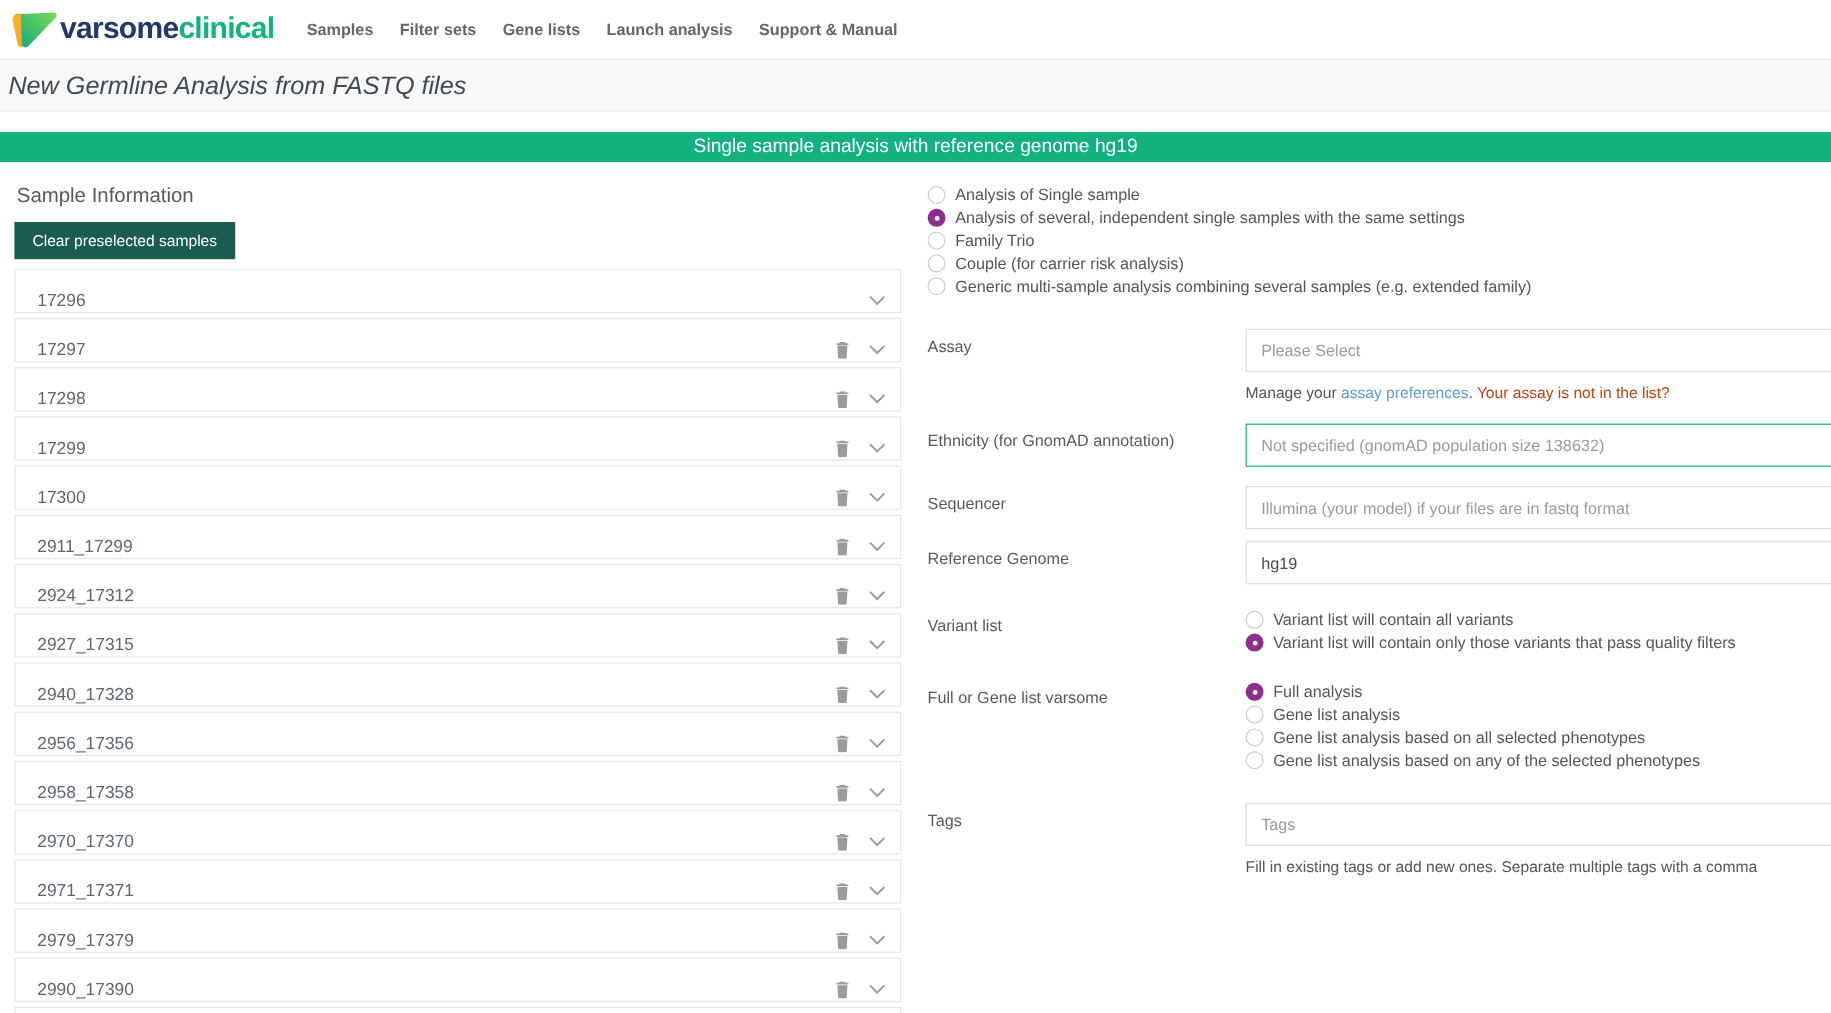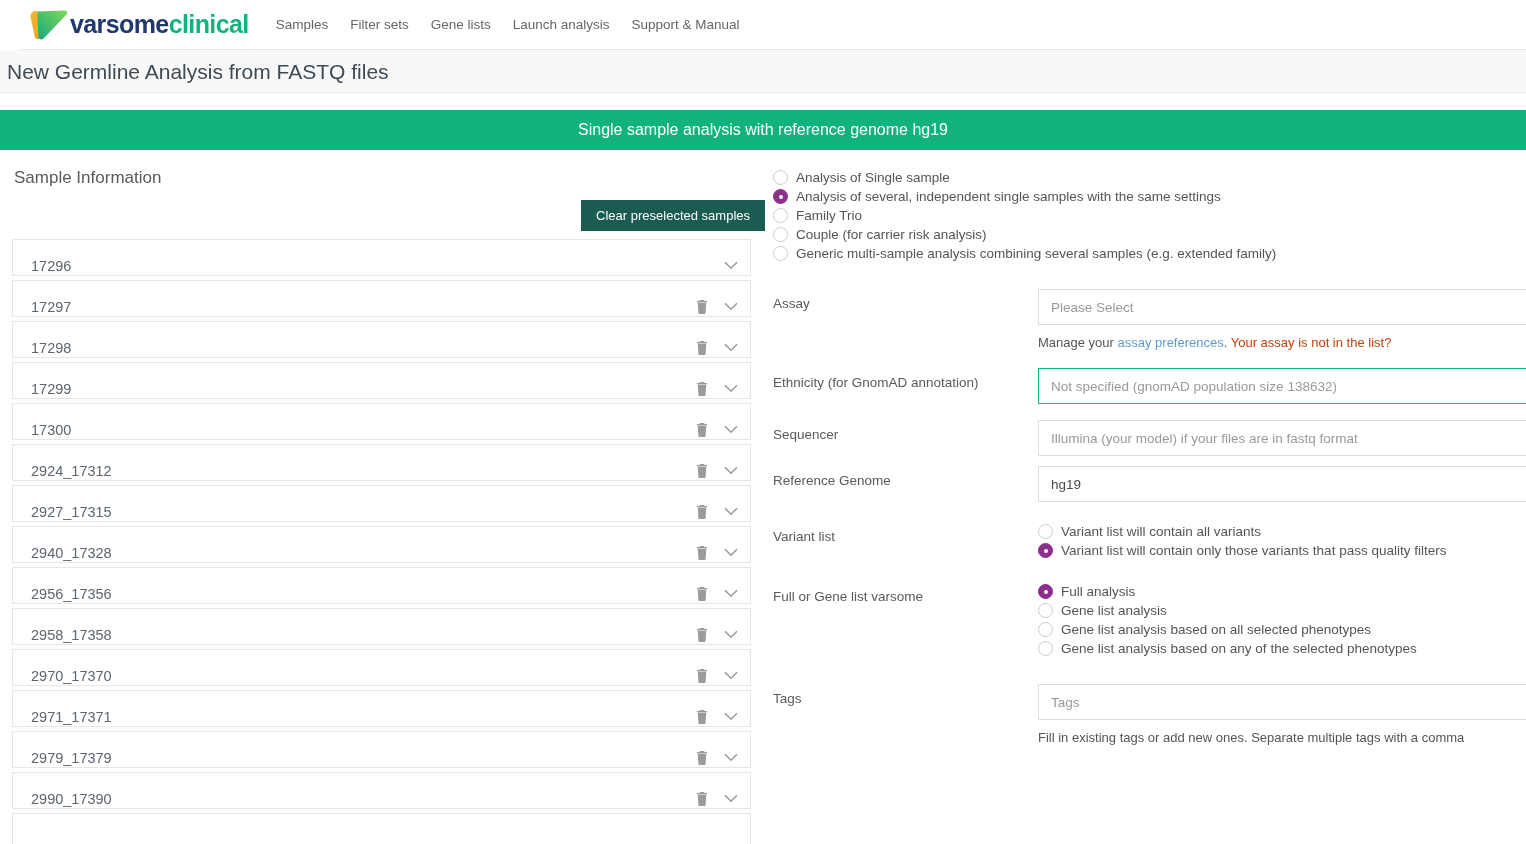--- a/index.html
+++ b/index.html
@@ -16,21 +16,20 @@
   }
 
   
   .navbar {
     height: 50px;
     background: #ffffff;
     border-bottom: 1px solid #e7e7e7;
     display: flex;
     align-items: center;
     padding: 0 0 0 8px;
-    margin-left: 20px;
   }
   .brand {
     display: flex;
     align-items: center;
     margin-right: 16px;
     text-decoration: none;
   }
   .brand-mark { width: 40px; height: 34px; flex: 0 0 auto; }
   .brand-word {
     font-size: 25px;
@@ -40,47 +39,48 @@
     line-height: 1;
   }
   .brand-word .w1 { color: #20386b; }
   .brand-word .w2 { color: #14b37d; }
 
   .nav-links { display: flex; align-items: center; }
   .nav-links a {
     color: #666666;
     text-decoration: none;
     font-size: 13.5px;
-    font-weight: normal;
+    font-weight: bold;
     padding: 0 11px;
     line-height: 50px;
     white-space: nowrap;
   }
 
   
   .page-head {
     height: 43px;
     background: #f8f8f8;
     border-bottom: 1px solid #e7e7e7;
     display: flex;
     align-items: center;
     padding-left: 7px;
   }
   .page-head h1 {
     margin: 0;
     font-size: 21px;
     font-weight: normal;
     color: #3e4a55;
     line-height: 1;
+    font-style: italic;
   }
 
   
   .spacer-above-banner { height: 17px; background: #ffffff; }
   .banner {
-    height: 40px;
+    height: 25px;
     background: #11b27e;
     color: #ffffff;
     display: flex;
     align-items: center;
     justify-content: center;
     font-size: 16px;
   }
 
   
   .content {
@@ -91,21 +91,21 @@
   .col-left  { width: 765px; flex: 0 0 765px; padding-left: 12px; }
   .col-right { flex: 1 1 auto; padding-left: 8px; }
 
   .section-title {
     font-size: 17px;
     color: #5a5a5a;
     margin: 0 0 12px 2px;
     font-weight: normal;
   }
 
-  .clear-btn-wrap { display: flex; justify-content: flex-end; margin-bottom: 8px; }
+  .clear-btn-wrap { display: flex; justify-content: flex-start; margin-bottom: 8px; }
   .clear-btn {
     background: #1a5c52;
     color: #ffffff;
     border: none;
     font-size: 13px;
     font-family: inherit;
     padding: 9px 15px;
     cursor: pointer;
     border-radius: 0;
     line-height: 1;
@@ -331,20 +331,35 @@
               </svg>
             </button>
             <button class="icon-btn chev-icon">
               <svg width="14" height="9" viewBox="0 0 14 9">
                 <path fill="none" stroke="#9b9b9b" stroke-width="1.6" d="M1 1.2 7 7.2 13 1.2"></path>
               </svg>
             </button>
           </div>
         </div>
         <div class="sample-row">
+          <span class="sample-name">2911_17299</span>
+          <div class="row-actions">
+            <button class="icon-btn trash-icon">
+              <svg width="12" height="14" viewBox="0 0 12 14">
+                <path fill="#9b9b9b" d="M4 0h4l.7 1H11v1.4H1V1h2.3L4 0zM1.8 3h8.4l-.6 10.1a1 1 0 0 1-1 .9H3.4a1 1 0 0 1-1-.9L1.8 3z"></path>
+              </svg>
+            </button>
+            <button class="icon-btn chev-icon">
+              <svg width="14" height="9" viewBox="0 0 14 9">
+                <path fill="none" stroke="#9b9b9b" stroke-width="1.6" d="M1 1.2 7 7.2 13 1.2"></path>
+              </svg>
+            </button>
+          </div>
+        </div>
+        <div class="sample-row">
           <span class="sample-name">2924_17312</span>
           <div class="row-actions">
             <button class="icon-btn trash-icon">
               <svg width="12" height="14" viewBox="0 0 12 14">
                 <path fill="#9b9b9b" d="M4 0h4l.7 1H11v1.4H1V1h2.3L4 0zM1.8 3h8.4l-.6 10.1a1 1 0 0 1-1 .9H3.4a1 1 0 0 1-1-.9L1.8 3z"></path>
               </svg>
             </button>
             <button class="icon-btn chev-icon">
               <svg width="14" height="9" viewBox="0 0 14 9">
                 <path fill="none" stroke="#9b9b9b" stroke-width="1.6" d="M1 1.2 7 7.2 13 1.2"></path>

